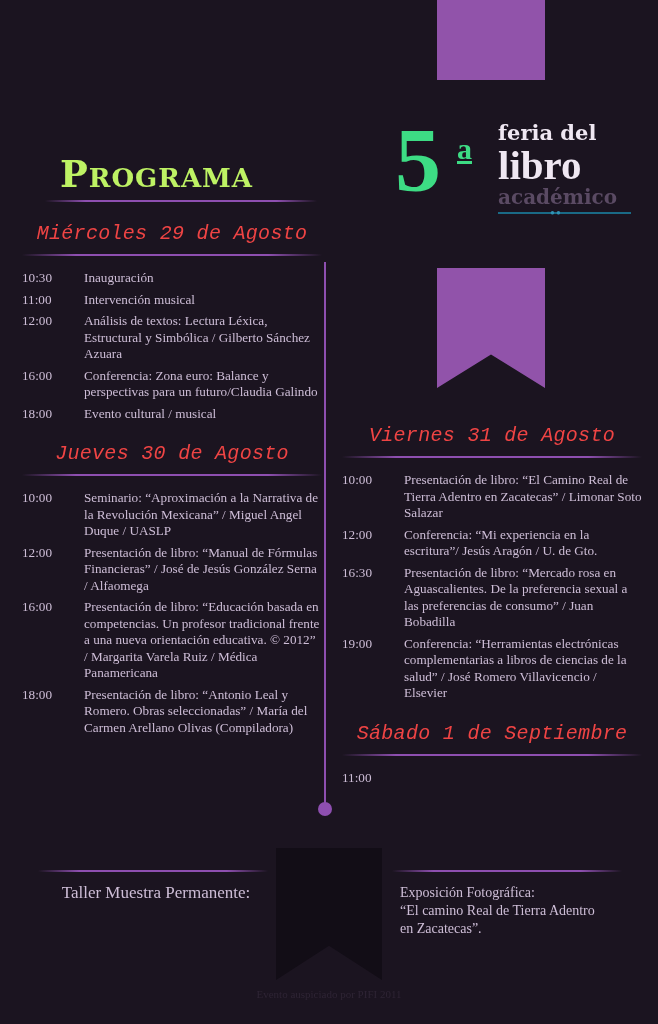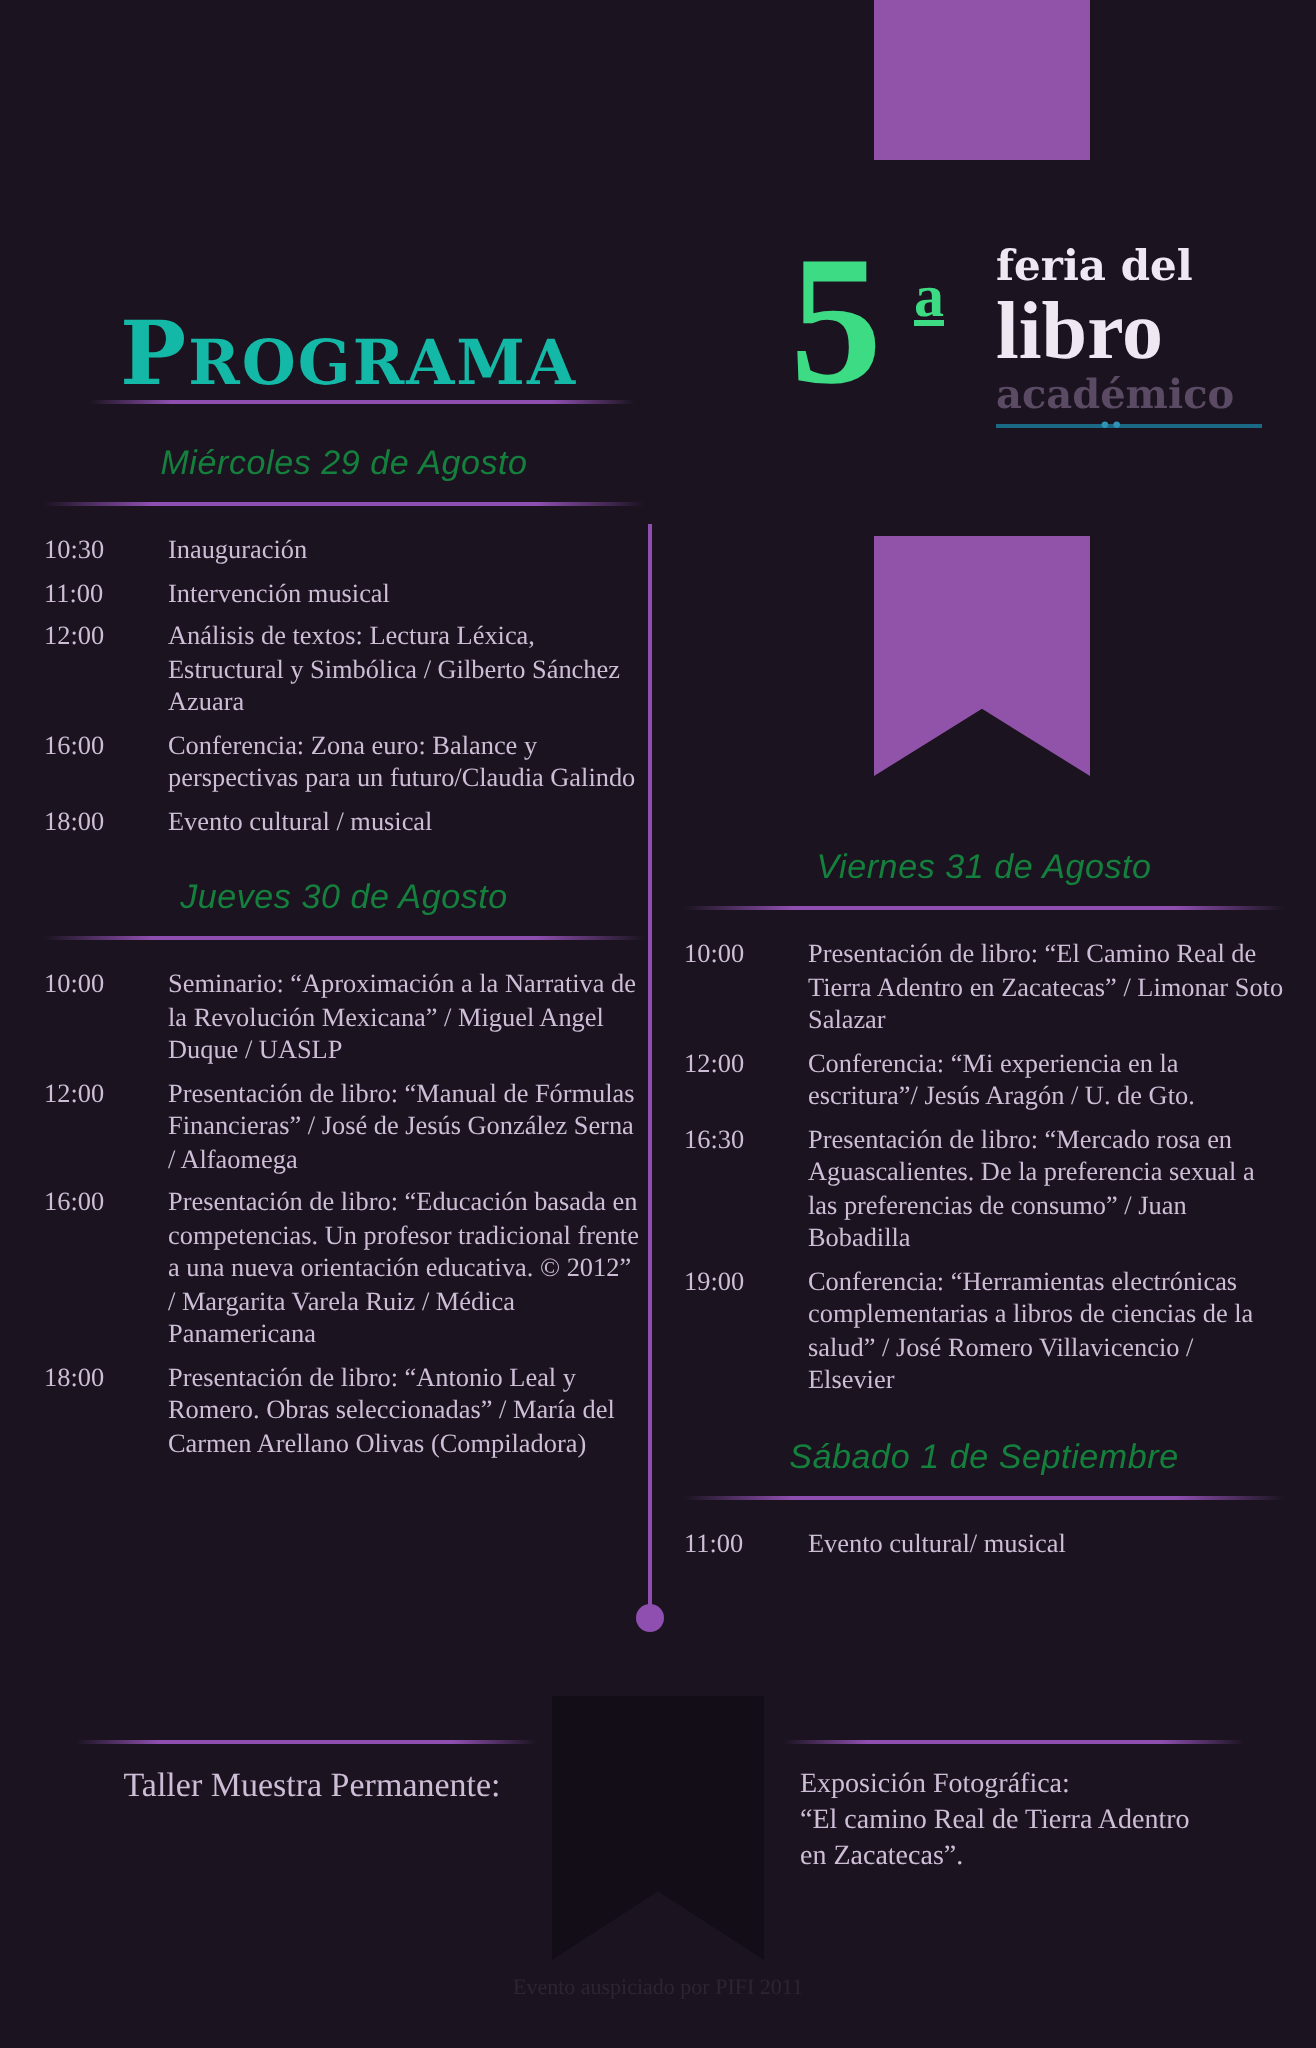--- a/index.html
+++ b/index.html
@@ -98,42 +98,42 @@
     color: #2f93b5;
     letter-spacing: 1px;
   }
 
   
   #programa-title {
     position: absolute;
     left: 60px; top: 152px;
     font-family: "DejaVu Serif", serif;
     font-weight: bold;
-    font-size: 44px;
+    font-size: 37px;
     letter-spacing: 1px;
-    color: #14b8a6;
+    color: #bef264;
     font-variant: small-caps;
   }
   .title-rule {
     position: absolute;
     left: 45px; top: 200px;
     width: 272px; height: 2px;
     background: linear-gradient(to right, #1b1420, #8e4fb0 15%, #8e4fb0 85%, #1b1420);
   }
 
   
   .col { position: absolute; }
   #col-left  { left: 22px;  top: 222px; width: 300px; }
   #col-right { left: 342px; top: 424px; width: 300px; }
 
   .day-head {
-    font-family: Liberation Sans, sans-serif;
+    font-family: Liberation Mono, monospace;
     font-style: italic;
-    font-size: 17px;
-    color: #15803d;
+    font-size: 20px;
+    color: #ef4444;
     text-align: center;
     margin: 0 0 9px 0;
     letter-spacing: .3px;
   }
   .day-rule {
     height: 2px;
     background: linear-gradient(to right, rgba(27,20,32,0), #8e4fb0 18%, #8e4fb0 82%, rgba(27,20,32,0));
     margin-bottom: 14px;
   }
   .entries { margin: 0 0 20px 0; }
@@ -307,21 +307,20 @@
         </div>
       </div>
     </div>
 
     <div>
       <div class="day-head">Sábado 1 de Septiembre</div>
       <div class="day-rule"></div>
       <div class="entries">
         <div class="entry">
           <span class="time">11:00</span>
-          <span class="desc">Evento cultural/ musical</span>
         </div>
       </div>
     </div>
 
   </div>
 
   <div id="footer-book"></div>
   <div class="foot-rule" id="foot-rule-left"></div>
   <div class="foot-rule" id="foot-rule-right"></div>
 

